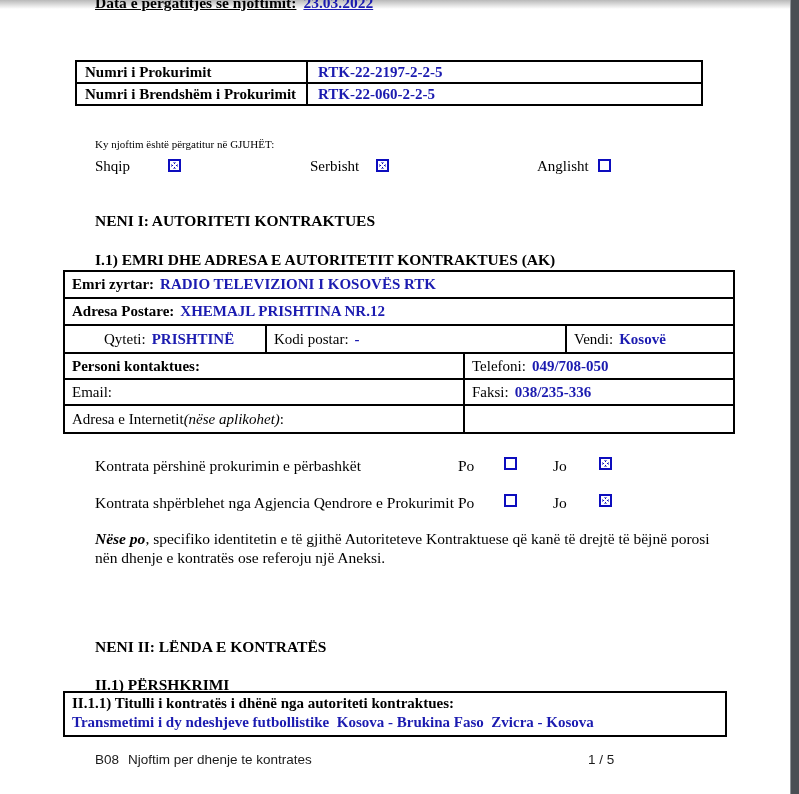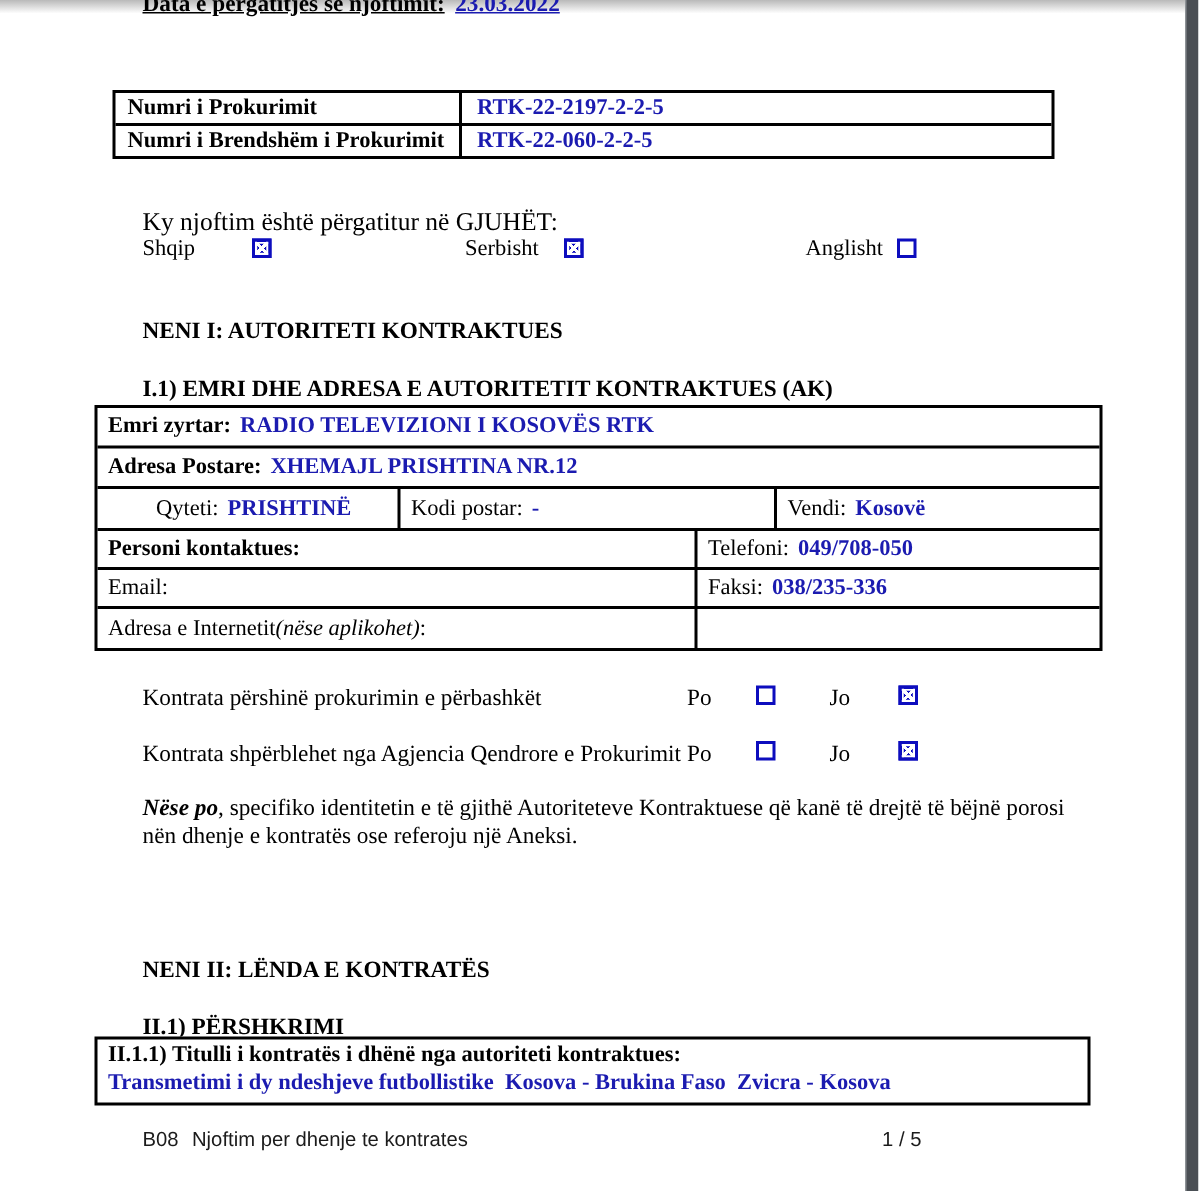--- a/index.html
+++ b/index.html
@@ -20,41 +20,41 @@
   .prep-line .val{margin-left:7px;}
 
   
   .t1{position:absolute;left:75px;top:60px;width:628px;border:2px solid #000;box-sizing:border-box;background:#fff;}
   .t1r{display:flex;height:20px;align-items:center;font-size:15px;}
   .t1r + .t1r{border-top:2px solid #000;}
   .t1c1{width:231px;height:100%;display:flex;align-items:center;padding-left:8px;
         border-right:2px solid #000;box-sizing:border-box;}
   .t1c2{flex:1;padding-left:10px;}
 
-  .lang-intro{position:absolute;left:95px;top:138px;font-size:17px;}
+  .lang-intro{position:absolute;left:95px;top:138px;font-size:11px;}
   .lang-row{position:absolute;left:95px;top:158px;width:660px;height:17px;font-size:15px;}
   .lang-row span{position:absolute;top:0;}
 
   .cb{position:absolute;width:13px;height:13px;border:2px solid #0d0dbe;background:#fff;box-sizing:border-box;}
   .cb.checked{background-color:#0d0dbe;
       background-image:
         linear-gradient(45deg,  rgba(0,0,0,0) 41%, #fff 41%, #fff 59%, rgba(0,0,0,0) 59%),
         linear-gradient(135deg, rgba(0,0,0,0) 41%, #fff 41%, #fff 59%, rgba(0,0,0,0) 59%);
       box-shadow:inset 0 0 0 1.5px #fff;}
 
   .h1{position:absolute;left:95px;font-size:15.5px;font-weight:bold;white-space:nowrap;}
 
   
   .t2{position:absolute;left:63px;top:270px;width:672px;border:2px solid #000;box-sizing:border-box;font-size:15px;background:#fff;}
   .t2r{display:flex;align-items:center;}
   .t2r + .t2r{border-top:2px solid #000;}
   .t2r .cell{display:flex;align-items:center;height:100%;box-sizing:border-box;padding-left:7px;white-space:nowrap;}
   .r1{height:25px;} .r2{height:25px;} .r3{height:26px;padding-left:32px;} .r4{height:24px;} .r5{height:24px;} .r6{height:26px;}
   .w-city{width:170px;border-right:2px solid #000;}
-  .w-post{width:251px;border-right:2px solid #000;}
+  .w-post{width:300px;border-right:2px solid #000;}
   .w-country{flex:1;}
   .w-left{width:400px;border-right:2px solid #000;}
   .w-right{flex:1;}
   .full{flex:1;}
   .val{margin-left:6px;}
 
   .q-row{position:absolute;left:95px;width:660px;height:17px;font-size:15.5px;}
   .q-row .qt{position:absolute;left:0;top:0;white-space:nowrap;}
   .q-row .po-l{position:absolute;left:363px;top:0;}
   .q-row .po-b{left:409px;top:0px;}

